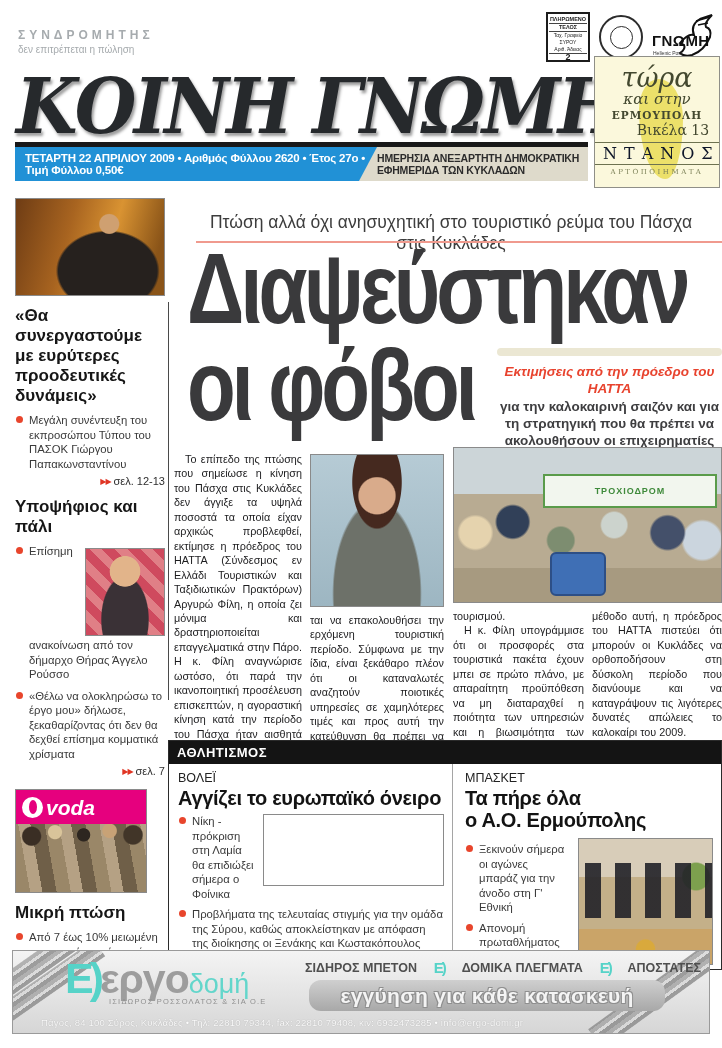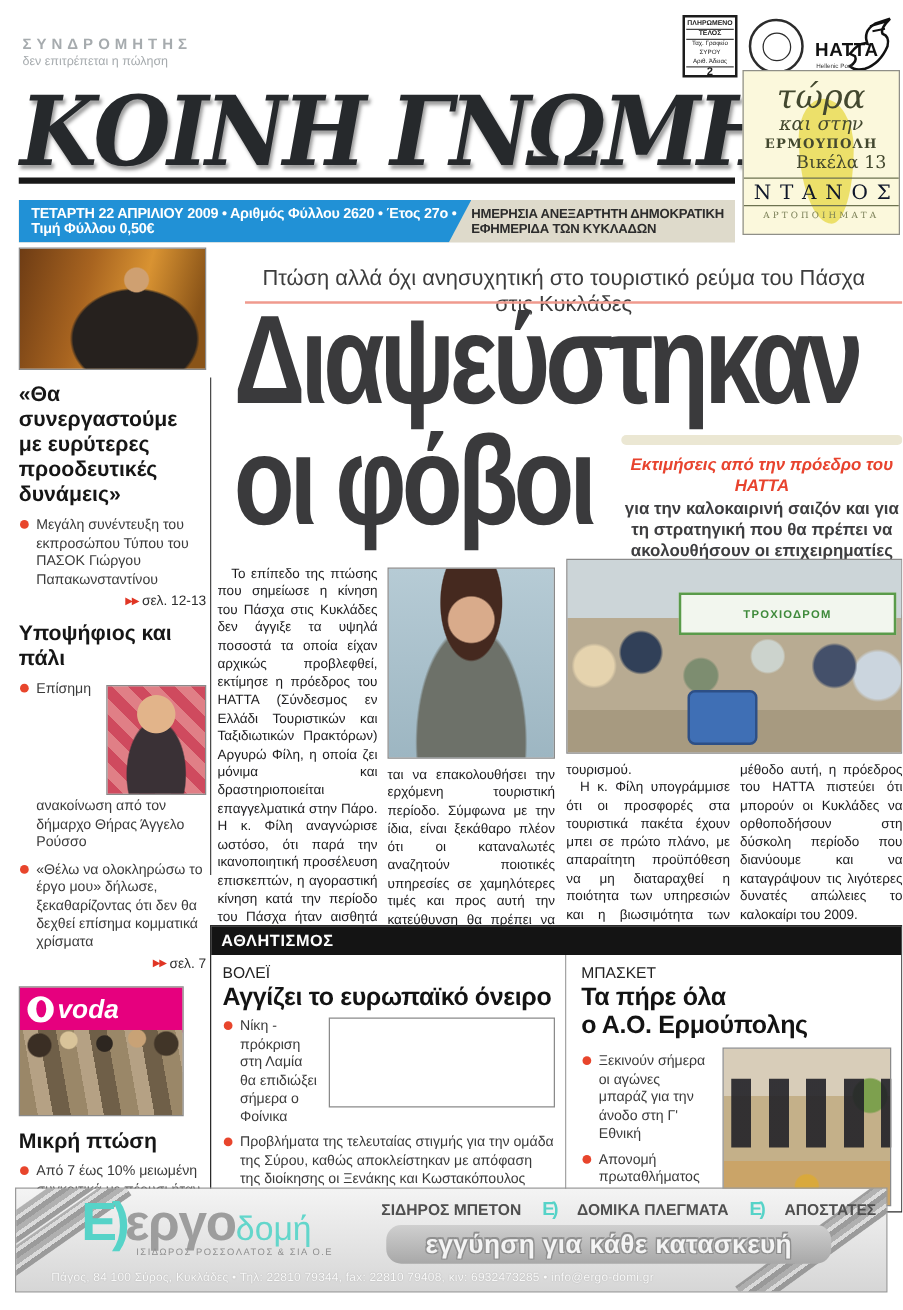--- a/index.html
+++ b/index.html
@@ -23,21 +23,21 @@
   .stamp-elta .t{position:absolute;left:0;bottom:12px;font-size:15px;font-weight:bold;letter-spacing:.5px;}
   .stamp-elta .s{position:absolute;left:1px;bottom:5px;font-size:5px;color:#333;}
 
   .masthead{position:absolute;left:16px;top:70px;width:578px;white-space:nowrap;
             font-family:"DejaVu Serif",serif;font-style:italic;font-weight:bold;
             font-size:77px;line-height:72px;letter-spacing:-3px;color:#26292c;
             transform:scaleX(.92);transform-origin:left top;
             text-shadow:2px 3px 3px rgba(40,40,40,.45);}
 
   .rule-black{position:absolute;left:15px;top:142px;width:573px;height:5px;background:#181818;}
-  .datebar{position:absolute;left:15px;top:147px;width:573px;height:34px;background:#dedacb;margin-top:13px;}
+  .datebar{position:absolute;left:15px;top:147px;width:573px;height:34px;background:#dedacb;}
   .datebar-blue{position:absolute;left:0;top:0;width:362px;height:34px;background:#2191d6;
                 clip-path:polygon(0 0,100% 0,calc(100% - 18px) 100%,0 100%);
                 display:flex;align-items:center;padding-left:10px;box-sizing:border-box;
                 color:#fff;font-weight:bold;font-size:11.5px;letter-spacing:-.2px;}
   .datebar-tagline{position:absolute;left:362px;right:0;top:0;height:34px;display:flex;align-items:center;
                    justify-content:center;color:#2c2c2c;font-weight:bold;font-size:10.5px;letter-spacing:-.2px;}
 
   .promo{position:absolute;left:594px;top:56px;width:126px;height:132px;background:#fbf8dc;
          border:1px solid #8f8f88;text-align:center;font-family:"DejaVu Serif",serif;
          color:#43482f;overflow:hidden;box-sizing:border-box;}
@@ -201,21 +201,21 @@
       <div>ΣΥΡΟΥ</div>
       <div>Αριθ. Άδειας</div>
       <div class="num">2</div>
     </div>
     <div class="stamp-circle"></div>
     <div class="stamp-elta">
       <svg class="wing" width="40" height="46" viewBox="0 0 40 46">
         <path d="M6 30 Q14 20 20 22 Q16 12 26 6 L38 2 Q30 10 32 14 Q38 16 36 24 Q30 38 18 42 Q10 44 6 40 Q12 36 10 32 Z" fill="none" stroke="#111" stroke-width="2"></path>
         <path d="M22 8 L36 4 M24 12 L34 10" stroke="#111" stroke-width="1.5" fill="none"></path>
       </svg>
-      <div class="t">ΗΑΤΤΑ</div>
+      <div class="t">ΓΝΩΜΗ</div>
       <div class="s">Hellenic Post</div>
     </div>
   </div>
 
   <div class="masthead">ΚΟΙΝΗ ΓΝΩΜΗ</div>
   <div class="rule-black"></div>
 
   <div class="datebar">
     <div class="datebar-blue">ΤΕΤΑΡΤΗ 22 ΑΠΡΙΛΙΟΥ 2009 • Αριθμός Φύλλου 2620 • Έτος 27ο • Τιμή Φύλλου 0,50€</div>
     <div class="datebar-tagline">ΗΜΕΡΗΣΙΑ ΑΝΕΞΑΡΤΗΤΗ ΔΗΜΟΚΡΑΤΙΚΗ ΕΦΗΜΕΡΙΔΑ ΤΩΝ ΚΥΚΛΑΔΩΝ</div>

